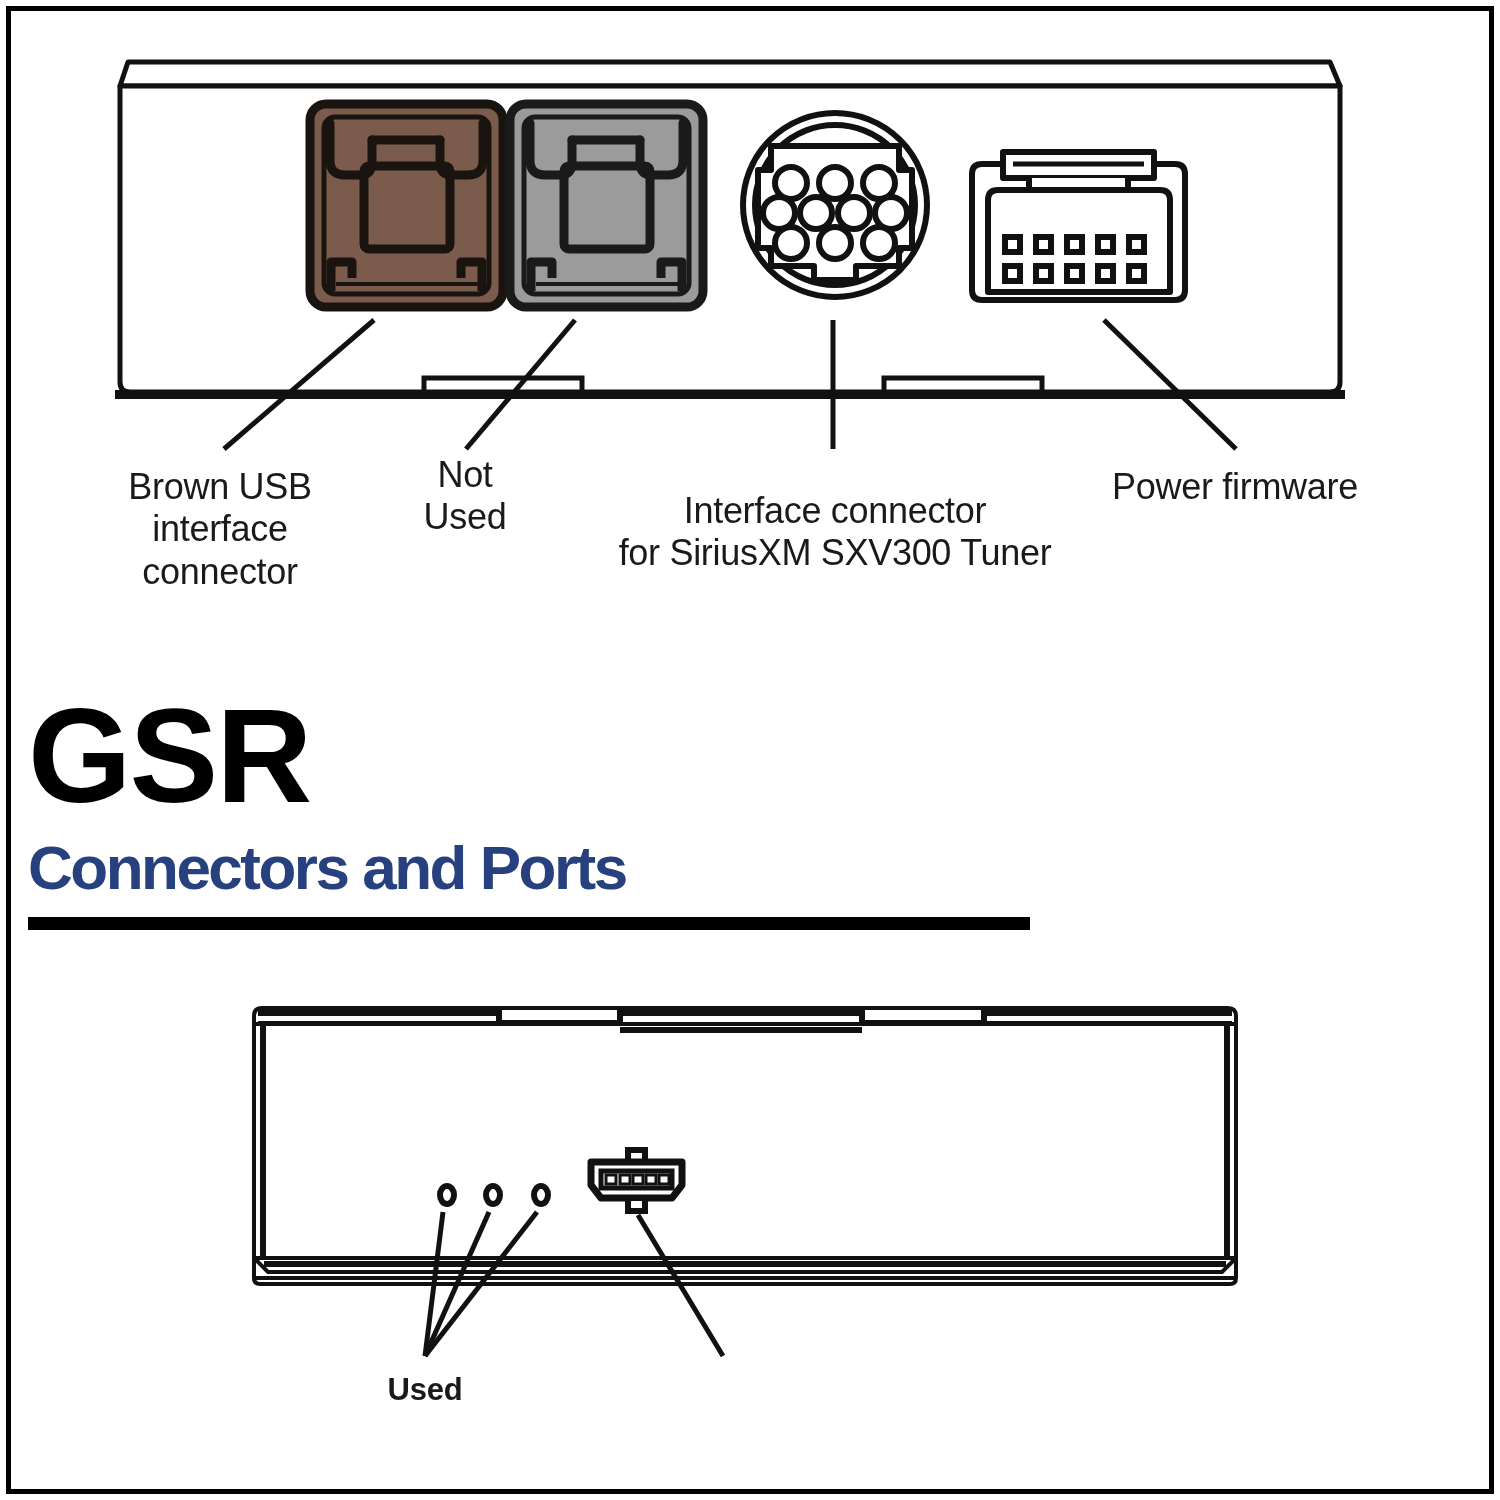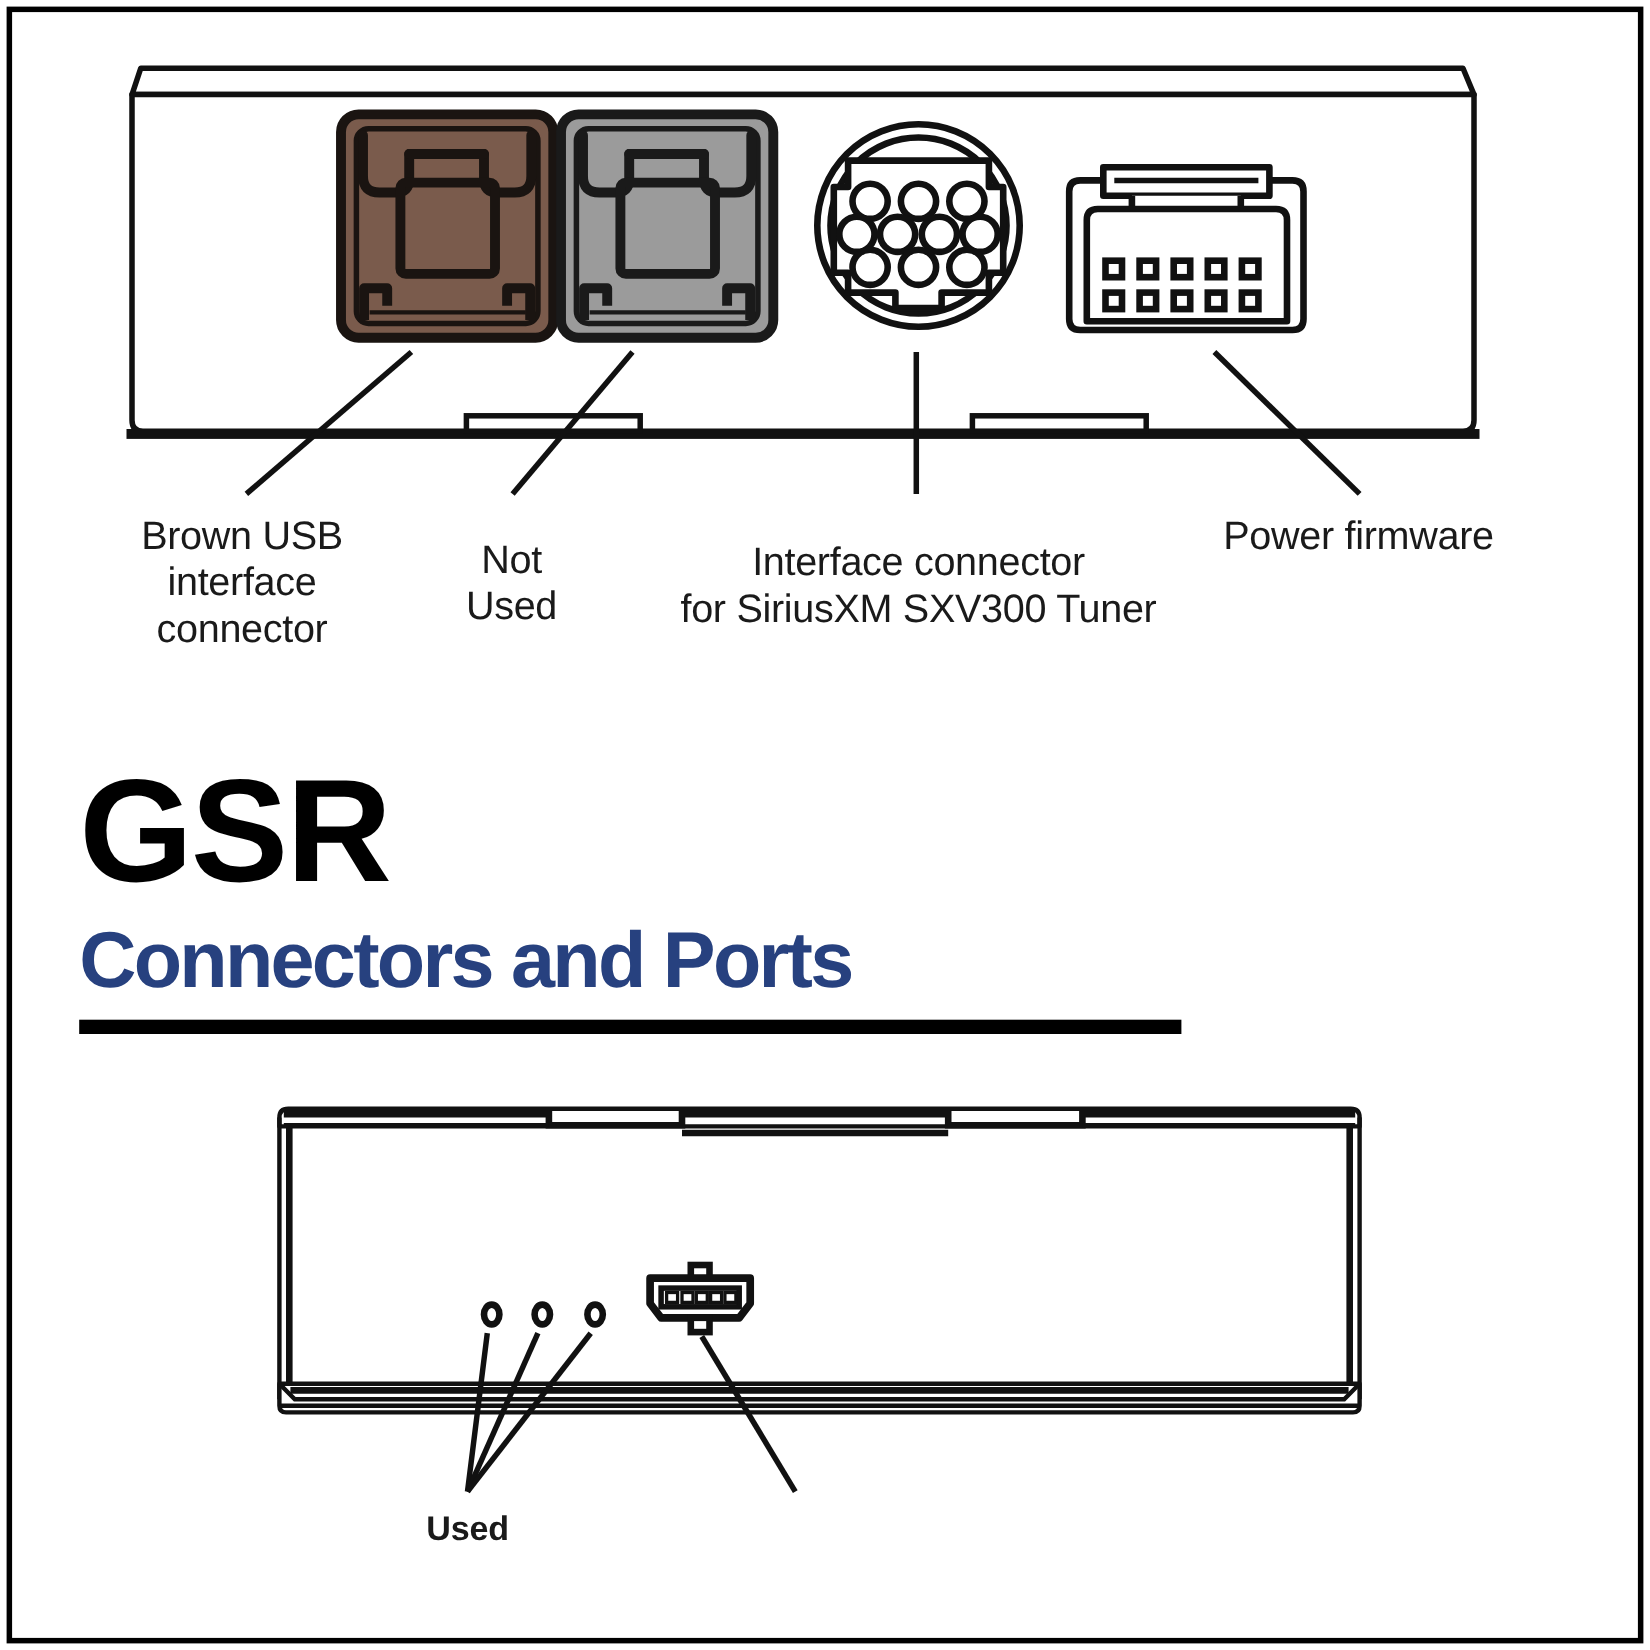--- a/index.html
+++ b/index.html
@@ -51,34 +51,33 @@
   .label.bottom-lbl {
     font-size: 31px;
     font-weight: 600;
     letter-spacing: -0.2px;
   }
   #title-block {
     position: absolute;
     left: 28px;
     top: 690px;
     width: 1040px;
-    margin-left: 44px;
   }
   #title-main {
     font-family: "Liberation Sans", sans-serif;
     font-size: 133px;
     font-weight: 700;
     color: #000000;
     letter-spacing: -2px;
     line-height: 1.0;
     margin: 0;
   }
   #title-sub {
     font-family: "Liberation Sans", sans-serif;
-    font-size: 72px;
+    font-size: 62px;
     font-weight: 700;
     color: #27417f;
     letter-spacing: -2.5px;
     line-height: 1.0;
     margin: 0;
     margin-top: 14px;
   }
   #title-rule {
     margin-top: 18px;
     height: 13px;
@@ -186,21 +185,21 @@
       <line x1="575" y1="320" x2="466" y2="449"></line>
       <line x1="833" y1="320" x2="833" y2="449"></line>
       <line x1="1104" y1="320" x2="1236" y2="449"></line>
     </g>
   </svg>
 
   <div class="label top-lbl" style="left:70px; top:466px; width:300px;">Brown USB
 interface
 connector</div>
 
-  <div class="label top-lbl" style="left:370px; top:488px; width:190px;">Not
+  <div class="label top-lbl" style="left:370px; top:454px; width:190px;">Not
 Used</div>
 
   <div class="label top-lbl" style="left:615px; top:490px; width:440px;">Interface connector
 for SiriusXM SXV300 Tuner</div>
 
   <div class="label top-lbl" style="left:1070px; top:466px; width:330px;">Power firmware</div>
 
   <div id="title-block">
     <div id="title-main">GSR</div>
     <div id="title-sub">Connectors and Ports</div>

